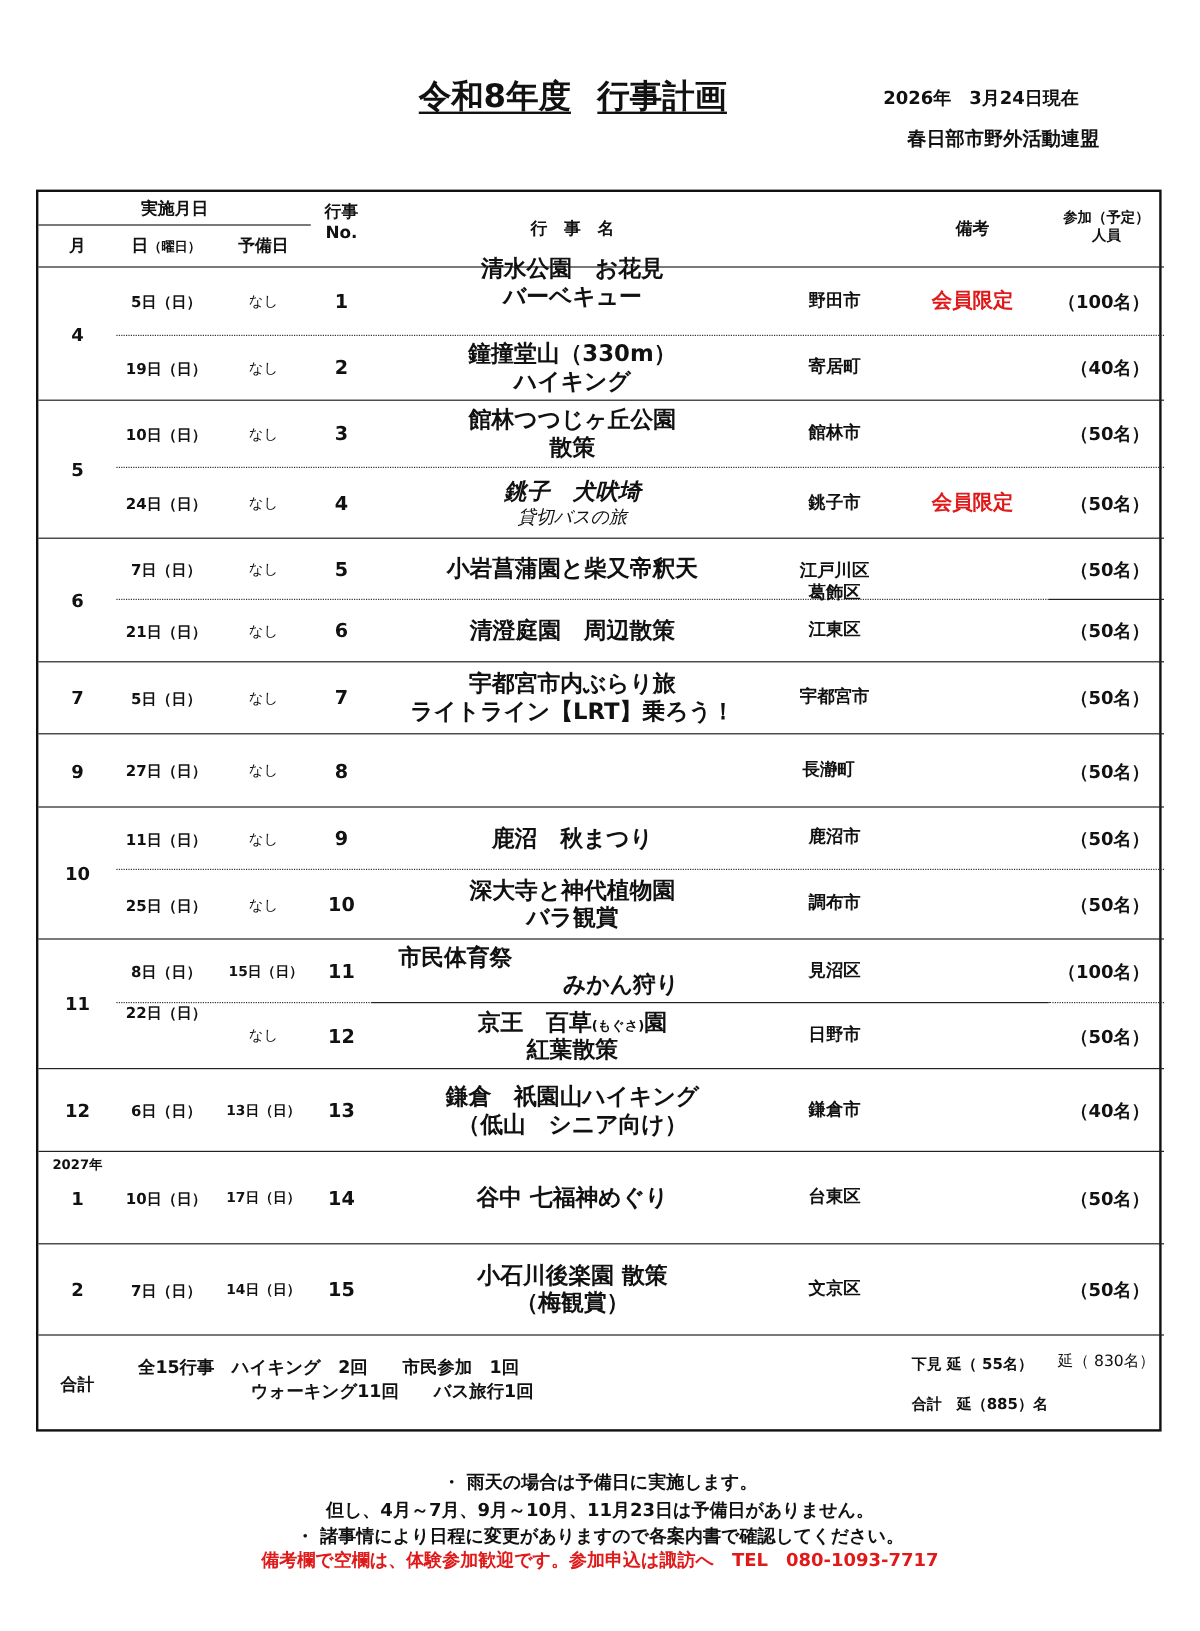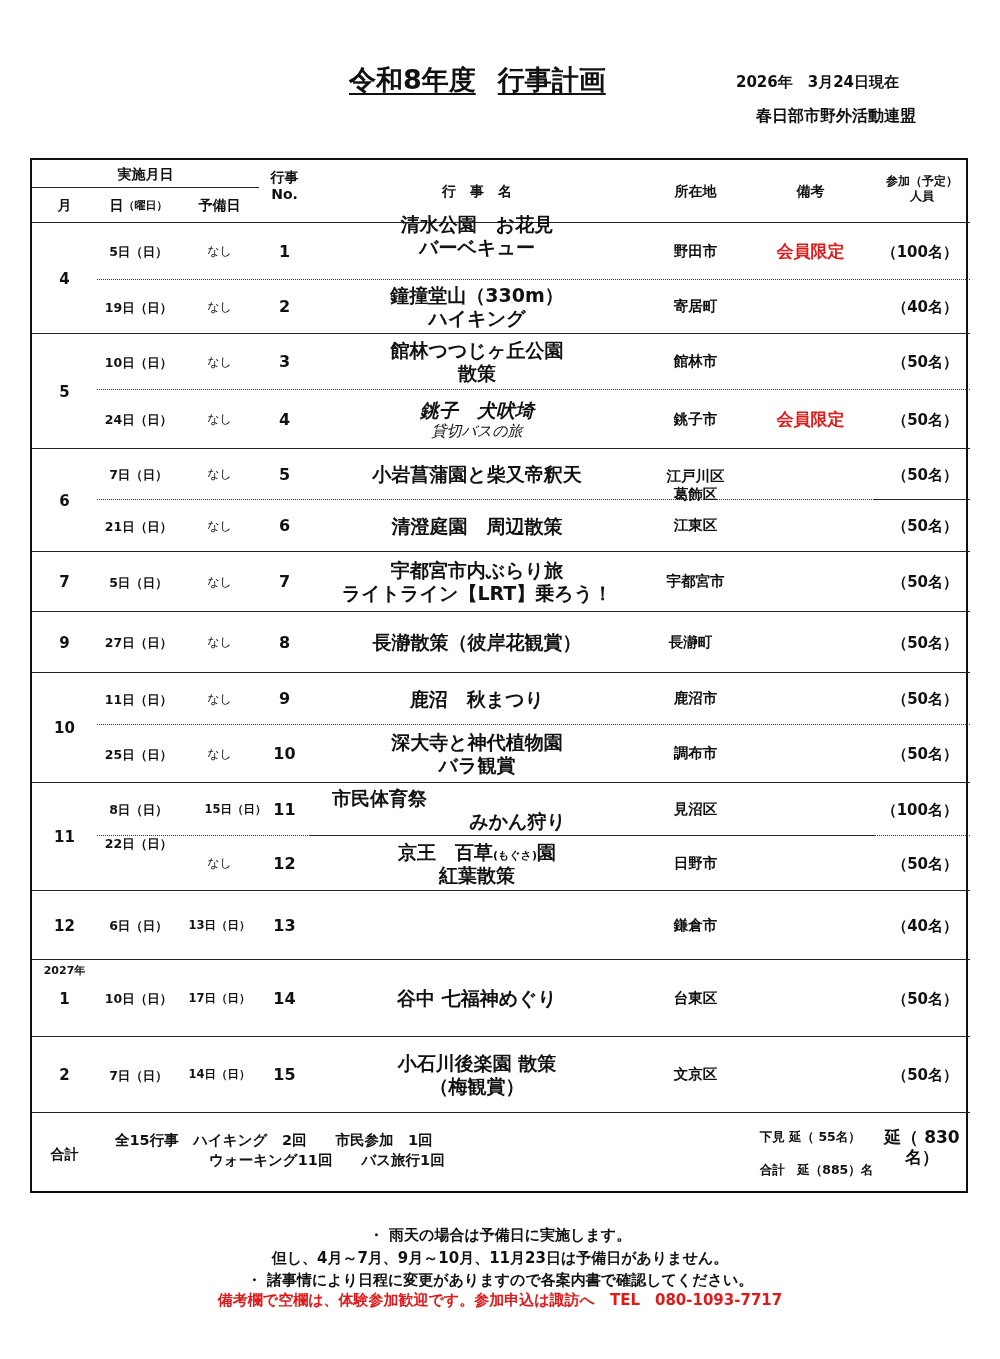--- a/index.html
+++ b/index.html
@@ -67,23 +67,20 @@
     </div>
     <div class="cell h" style="left: 227px; top: 0px; width: 51px; height: 63px;">
       <div style="display:flex;flex-direction:column;margin-top:-12px">
         <span>行事</span>
         <span>No.</span>
       </div>
     </div>
     <div class="cell h" style="left: 278px; top: 0px; width: 334px; height: 63px;">
       <span>行　事　名</span>
     </div>
-    <div class="cell h" style="left: 612px; top: 0px; width: 103px; height: 63px;">
-      <span>所在地</span>
-    </div>
     <div class="cell h" style="left: 715px; top: 0px; width: 127px; height: 63px;">
       <span>備考</span>
     </div>
     <div class="cell hsmall" style="left: 842px; top: 0px; width: 96px; height: 63px;">
       <div style="display:flex;flex-direction:column;margin-top:-6px">
         <span>参加（予定）</span>
         <span>人員</span>
       </div>
     </div>
     <div class="hline" style="left: 0px; top: 27px; width: 227px;"></div>
@@ -292,23 +289,20 @@
     </div>
     <div class="cell date" style="left: 65px; top: 452px; width: 83px; height: 61px;">
       <span>27日（日）</span>
     </div>
     <div class="cell spare" style="left: 148px; top: 452px; width: 79px; height: 61px;">
       <span>なし</span>
     </div>
     <div class="cell num" style="left: 227px; top: 452px; width: 51px; height: 61px;">
       <span>8</span>
     </div>
-    <div class="cell ev" style="left: 278px; top: 452px; width: 334px; height: 61px;">
-      <div><span>長瀞散策（彼岸花観賞）</span></div>
-    </div>
     <div class="cell loc" style="left: 607px; top: 452px; width: 103px; height: 61px;">
       <span>長瀞町</span>
     </div>
     <div class="cell note-red" style="left: 715px; top: 452px; width: 127px; height: 61px;">
       <span></span>
     </div>
     <div class="cell ppl" style="left: 842px; top: 452px; width: 96px; height: 61px;">
       <span>（50名）</span>
     </div>
     <div class="cell date" style="left: 65px; top: 513px; width: 83px; height: 52px;">
@@ -350,21 +344,21 @@
     </div>
     <div class="cell note-red" style="left: 715px; top: 565px; width: 127px; height: 58px;">
       <span></span>
     </div>
     <div class="cell ppl" style="left: 842px; top: 565px; width: 96px; height: 58px;">
       <span>（50名）</span>
     </div>
     <div class="cell date" style="left: 65px; top: 623px; width: 83px; height: 53px;">
       <span>8日（日）</span>
     </div>
-    <div class="cell spare-d" style="left: 164px; top: 623px; width: 79px; height: 53px;">
+    <div class="cell spare-d" style="left: 150px; top: 623px; width: 79px; height: 53px;">
       <span>15日（日）</span>
     </div>
     <div class="cell num" style="left: 227px; top: 623px; width: 51px; height: 53px;">
       <span>11</span>
     </div>
     <div class="cell ev" style="left: 278px; top: 623px; width: 334px; height: 53px; align-items: stretch;">
       <div style="align-self:flex-start;padding-left:22px"><span>市民体育祭</span></div>
       <div style="align-self:flex-end;padding-right:78px"><span>みかん狩り</span></div>
     </div>
     <div class="cell loc" style="left: 612px; top: 623px; width: 103px; height: 53px;">
@@ -399,20 +393,24 @@
       <span>（50名）</span>
     </div>
     <div class="cell date" style="left: 65px; top: 731px; width: 83px; height: 69px;">
       <span>6日（日）</span>
     </div>
     <div class="cell spare-d" style="left: 148px; top: 731px; width: 79px; height: 69px;">
       <span>13日（日）</span>
     </div>
     <div class="cell num" style="left: 227px; top: 731px; width: 51px; height: 69px;">
       <span>13</span>
+    </div>
+    <div class="cell ev" style="left: 278px; top: 731px; width: 334px; height: 69px;">
+      <div><span>鎌倉　祇園山ハイキング</span></div>
+      <div><span>（低山　シニア向け）</span></div>
     </div>
     <div class="cell loc" style="left: 612px; top: 731px; width: 103px; height: 69px;">
       <span>鎌倉市</span>
     </div>
     <div class="cell note-red" style="left: 715px; top: 731px; width: 127px; height: 69px;">
       <span></span>
     </div>
     <div class="cell ppl" style="left: 842px; top: 731px; width: 96px; height: 69px;">
       <span>（40名）</span>
     </div>
@@ -469,21 +467,21 @@
      </div>
     </div>
     <div class="cell " style="left: 612px; top: 953px; width: 103px; height: 82px;"></div>
     <div class="cell " style="left: 715px; top: 953px; width: 127px; height: 82px; justify-content: center;">
       <div style="display:flex;flex-direction:column;align-items:flex-start;font-size:12.5px;font-weight:bold;gap:18px;padding-left:12px;margin-top:-2px">
        <div><span>下見 延（ 55名）</span></div>
        <div><span>合計　延（885）名</span></div>
      </div>
     </div>
     <div class="cell " style="left: 842px; top: 953px; width: 96px; height: 82px; align-items: flex-start; padding-top: 14px;">
-      <div style="font-size:17px;font-weight:bold"><span>延（ 830名）</span></div>
+      <div style="font-size:13px;font-weight:normal"><span>延（ 830名）</span></div>
     </div>
     <div class="vline" style="left: 64px; top: 28px;"></div>
     <div class="vline" style="left: 147px; top: 28px;"></div>
     <div class="vline" style="left: 226px; top: 0px;"></div>
     <div class="vline" style="left: 277px; top: 0px;"></div>
     <div class="vline" style="left: 611px; top: 0px;"></div>
     <div class="vline" style="left: 714px; top: 0px;"></div>
     <div class="vline" style="left: 841px; top: 0px;"></div>
   </div>
 

